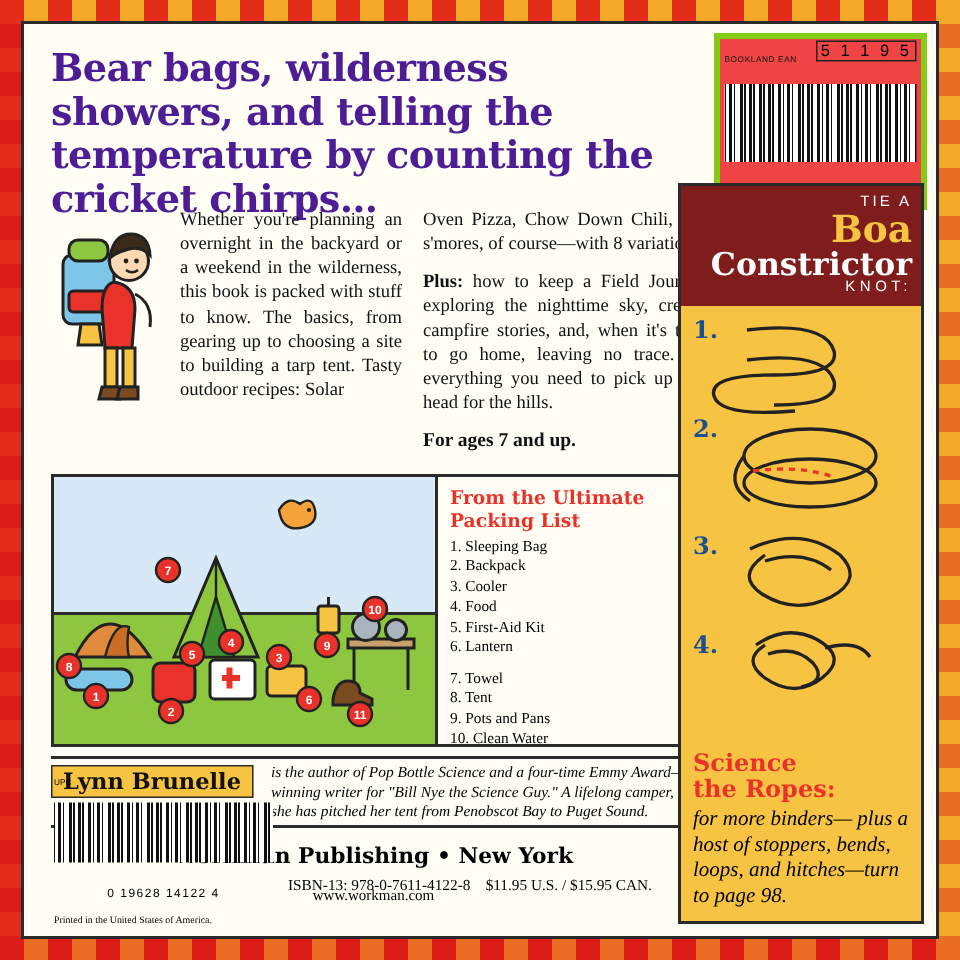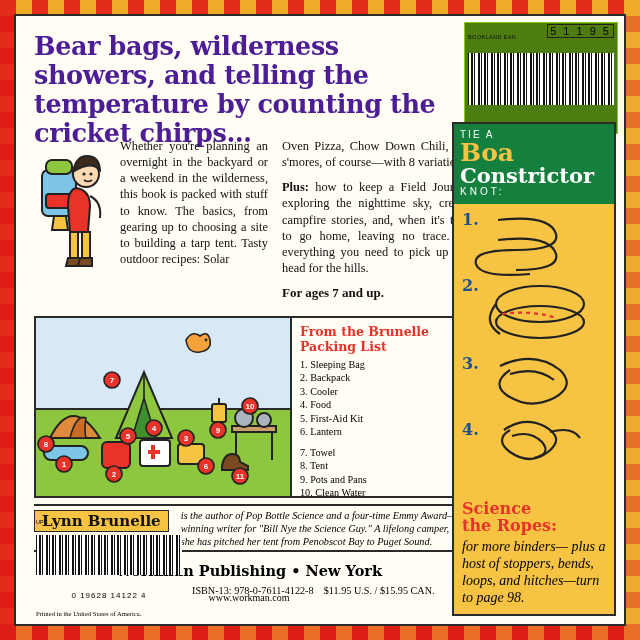--- a/index.html
+++ b/index.html
@@ -47,23 +47,23 @@
     color:#4c1d95;
     font-family:"DejaVu Serif", serif;
     font-weight:bold;
     font-size:25.5px;
     line-height:1.14;
     letter-spacing:-0.4px;
   }
 
   
   .bookland{
-    position:absolute;right:6px;top:6px;width:154px;
-    border:1px solid #84cc16;
-    background:#4d7c0f;
+    position:absolute;right:6px;top:6px;width:142px;
+    border:4px solid #84cc16;
+    background:#ef4444;
     padding:2px 3px 3px 3px;
     box-sizing:border-box;
   }
   .bookland .lbl{
     font-family:"Liberation Sans",sans-serif;
     font-size:5.5px;letter-spacing:.4px;color:#111;
   }
   .bookland .five{
     text-align:right;font-family:"Liberation Sans",sans-serif;
     font-size:11px;letter-spacing:2px;border:1px solid #222;
@@ -153,21 +153,21 @@
   .printed{
     position:absolute;left:20px;bottom:7px;font-size:6.6px;
   }
 
   
   .knot{
     position:absolute;right:8px;top:106px;width:160px;bottom:8px;
     background:#f6c343;border:2px solid #2b2b2b;overflow:hidden;
   }
   .knot-head{
-    background:#15803d;color:#fff;padding:5px 6px 7px 6px;text-align:left;
+    background:#7f1d1d;color:#fff;padding:5px 6px 7px 6px;text-align:right;
   }
   .knot-head .t1{font-family:"Liberation Sans",sans-serif;font-size:10px;letter-spacing:2px;}
   .knot-head .t2{font-family:"DejaVu Serif",serif;font-weight:bold;font-size:25px;line-height:1;color:#fff;}
   .knot-head .t2 .boa{color:#f6c343;}
   .knot-head .t3{font-family:"Liberation Sans",sans-serif;font-size:10px;letter-spacing:3px;}
   .steps{position:relative;height:272px;}
   .step{position:absolute;font-family:"DejaVu Serif",serif;font-weight:bold;font-size:16px;color:#1c4f8f;}
   .learn{
     position:absolute;left:8px;right:8px;bottom:8px;
   }
@@ -282,21 +282,21 @@
             <circle cx="182" cy="112" r="8" fill="#e8322a" stroke="#222" stroke-width="1.6"></circle>
               <text x="182" y="115" fill="#fff">9</text>
             <circle cx="214" cy="88" r="8" fill="#e8322a" stroke="#222" stroke-width="1.6"></circle>
               <text x="214" y="91" fill="#fff">10</text>
             <circle cx="204" cy="158" r="8" fill="#e8322a" stroke="#222" stroke-width="1.6"></circle>
               <text x="204" y="161" fill="#fff">11</text>
           </g>
         </svg>
 
         <div class="packlist">
-          <h3>From the Brunelle Packing List</h3>
+          <h3>From the Ultimate Packing List</h3>
           <ol>
             <li>1.  Sleeping Bag</li>
             <li>2.  Backpack</li>
             <li>3.  Cooler</li>
             <li>4.  Food</li>
             <li>5.  First-Aid Kit</li>
             <li>6.  Lantern</li>
           </ol>
           <div class="gap"></div>
           <ol>

